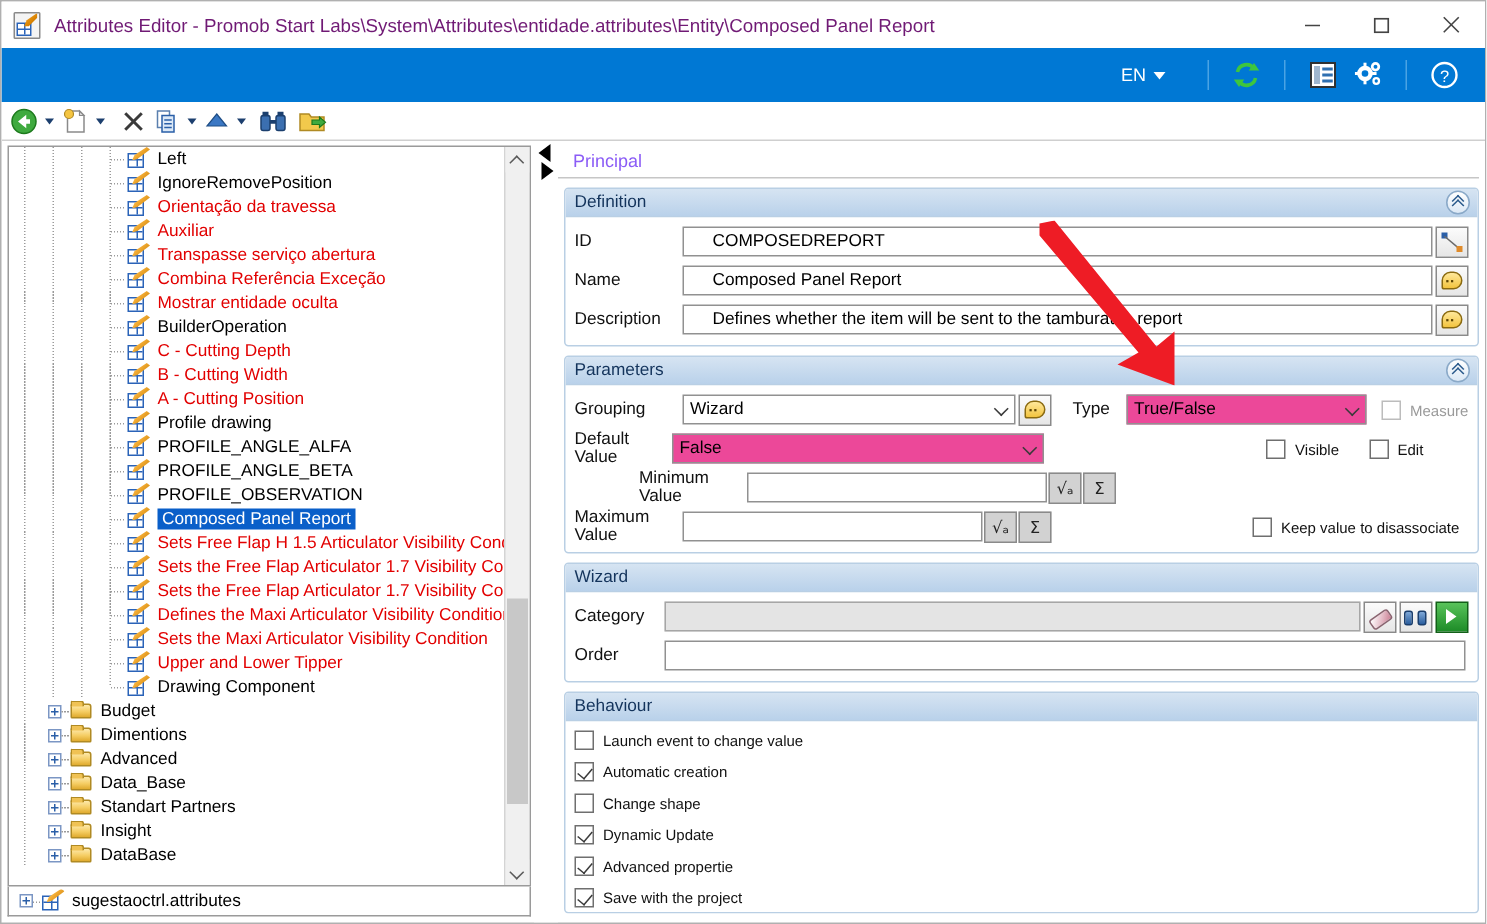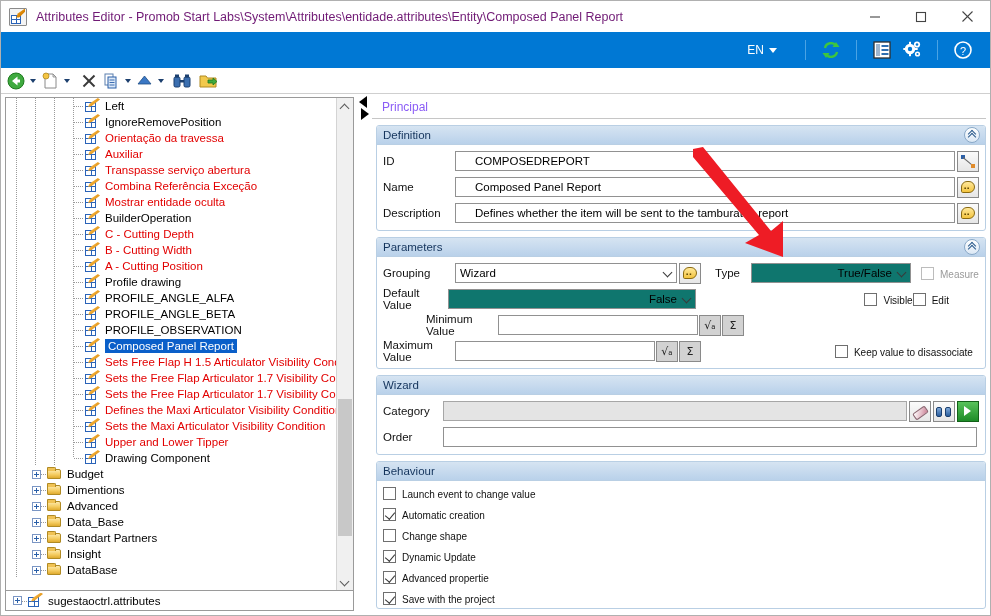--- a/index.html
+++ b/index.html
@@ -430,21 +430,21 @@
   .sbtn.gray { background: #d2d2d2; }
   .combo {
     height: 20px;
     border: 1px solid #919191;
     background: #ffffff;
     display: flex; align-items: center;
     font-size: 11.5px;
     padding-left: 4px;
     position: relative;
   }
-  .combo.disabled { background: #0f766e; text-align: right; }
+  .combo.disabled { background: #ec4899; }
   .combo .cv { flex: 1 1 auto; overflow: hidden; white-space: nowrap; }
   .combo .carr {
     width: 18px; height: 100%;
     display: flex; align-items: center; justify-content: center;
   }
   .cchev {
     width: 8px; height: 5px; position: relative;
   }
   .cchev::before {
     content: ""; position: absolute; left: 1px; top: -2px;
@@ -1195,21 +1195,21 @@
 
             <div class="frow">
               <span class="flabel" style="width:65px;">Default Value</span>
               <span class="combo disabled" style="width:248px;">
                 <span class="cv">False</span>
                 <span class="carr">
                     <span class="cchev"></span>
                   </span>
               </span>
               <span style="flex:1 1 auto;"></span>
-              <span class="cb" style="">
+              <span class="cb" style="margin-right:20px;">
                 <span class="bx"></span>
                 <span>Visible</span>
               </span>
               <span class="cb" style="margin-right:30px;">
                 <span class="bx"></span>
                 <span>Edit</span>
               </span>
             </div>
 
             <div class="frow">

